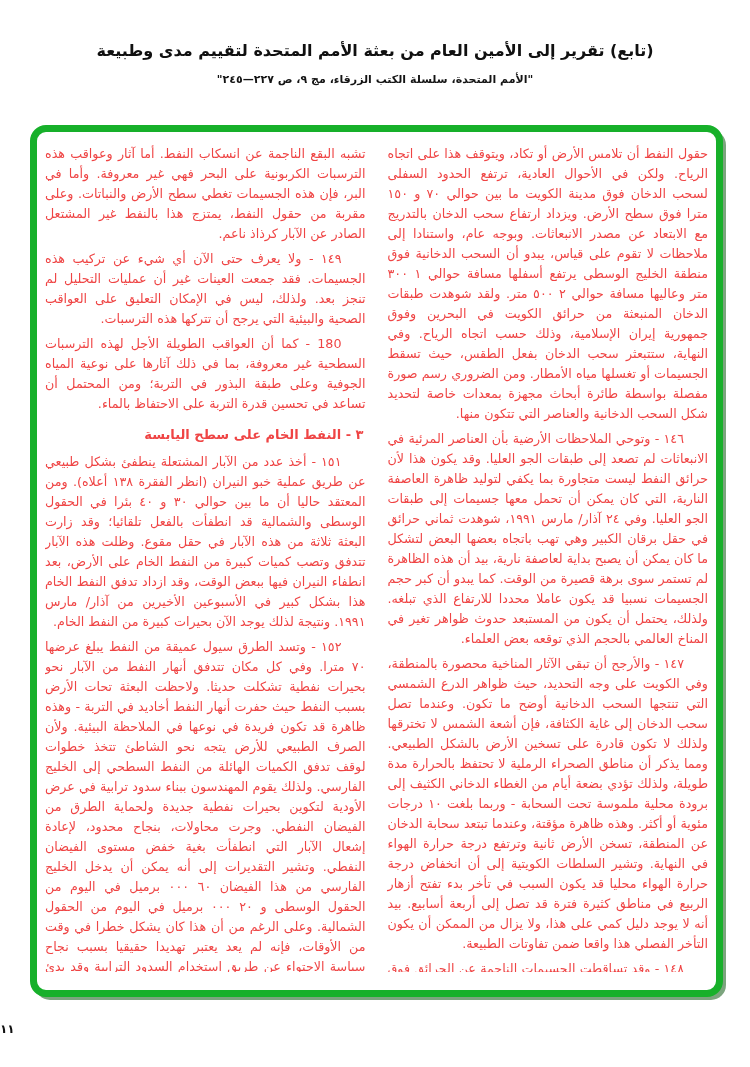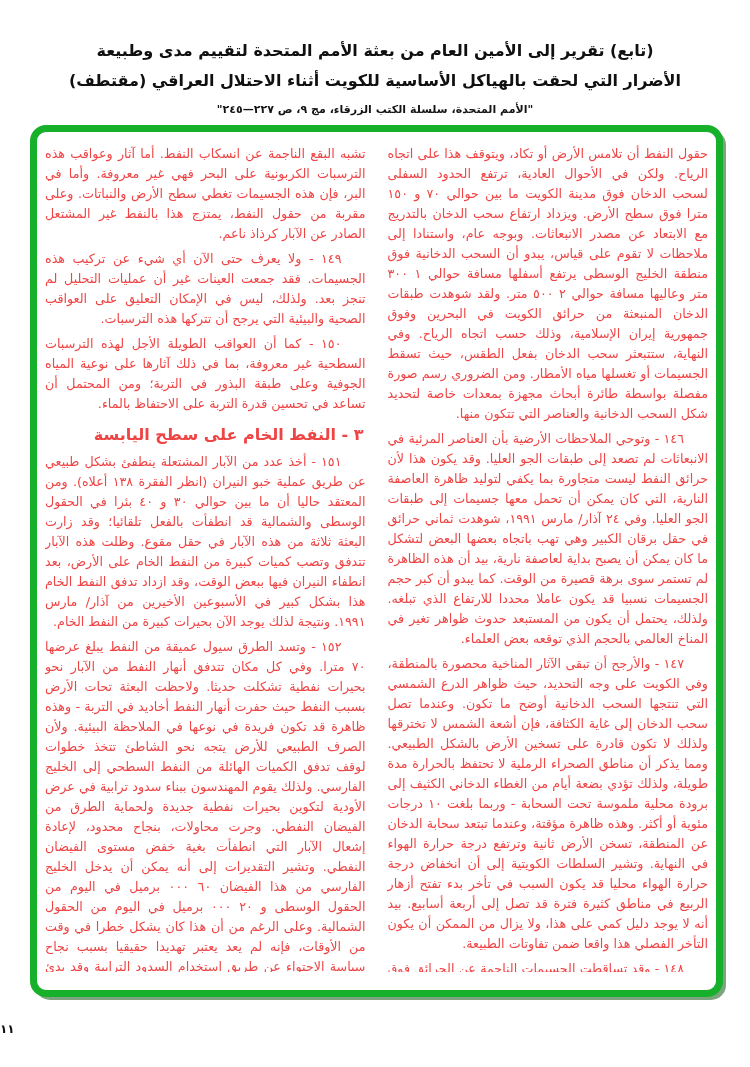--- a/index.html
+++ b/index.html
@@ -62,21 +62,21 @@
     direction: rtl;
     text-align: justify;
     font-size: 12.7px;
     line-height: 20px;
     color: #ef4444;
   }
   .col p { margin-bottom: 5px; }
   .col p.indent { text-indent: 24px; }
   .section-heading {
     font-weight: bold;
-    font-size: 16px;
+    font-size: 13px;
     margin: 11px 2px 7px 0;
     text-align: right;
   }
   .page-number {
     position: absolute;
     top: 1022px;
     left: 0;
     width: 100%;
     text-align: left;
     font-size: 12px;
@@ -84,39 +84,38 @@
     color: #111111;
   }
 </style>
 </head>
 <body>
 
 <div class="page">
 
   <div class="doc-header">
     <div class="title-line">(تابع) تقرير إلى الأمين العام من بعثة الأمم المتحدة لتقييم مدى وطبيعة</div>
-    <div class="title-line">الأضرار التي لحقت بالهياكل الأساسية للكويت أثناء الاحتلال العراقي (مقتطف)</div>
     <div class="citation-line">"الأمم المتحدة، سلسلة الكتب الزرقاء، مج ٩، ص ٢٢٧—٢٤٥"</div>
   </div>
 
   <div class="green-frame"></div>
 
   <div class="columns">
 
     <div class="col">
       <p>حقول النفط أن تلامس الأرض أو تكاد، ويتوقف هذا على اتجاه الرياح. ولكن في الأحوال العادية، ترتفع الحدود السفلى لسحب الدخان فوق مدينة الكويت ما بين حوالي ٧٠ و ١٥٠ مترا فوق سطح الأرض. ويزداد ارتفاع سحب الدخان بالتدريج مع الابتعاد عن مصدر الانبعاثات. وبوجه عام، واستنادا إلى ملاحظات لا تقوم على قياس، يبدو أن السحب الدخانية فوق منطقة الخليج الوسطى يرتفع أسفلها مسافة حوالي ١ ٣٠٠ متر وعاليها مسافة حوالي ٢ ٥٠٠ متر. ولقد شوهدت طبقات الدخان المنبعثة من حرائق الكويت في البحرين وفوق جمهورية إيران الإسلامية، وذلك حسب اتجاه الرياح. وفي النهاية، ستتبعثر سحب الدخان بفعل الطقس، حيث تسقط الجسيمات أو تغسلها مياه الأمطار. ومن الضروري رسم صورة مفصلة بواسطة طائرة أبحاث مجهزة بمعدات خاصة لتحديد شكل السحب الدخانية والعناصر التي تتكون منها.</p>
       <p class="indent">١٤٦ - وتوحي الملاحظات الأرضية بأن العناصر المرئية في الانبعاثات لم تصعد إلى طبقات الجو العليا. وقد يكون هذا لأن حرائق النفط ليست متجاورة بما يكفي لتوليد ظاهرة العاصفة النارية، التي كان يمكن أن تحمل معها جسيمات إلى طبقات الجو العليا. وفي ٢٤ آذار/ مارس ١٩٩١، شوهدت ثماني حرائق في حقل برقان الكبير وهي تهب باتجاه بعضها البعض لتشكل ما كان يمكن أن يصبح بداية لعاصفة نارية، بيد أن هذه الظاهرة لم تستمر سوى برهة قصيرة من الوقت. كما يبدو أن كبر حجم الجسيمات نسبيا قد يكون عاملا محددا للارتفاع الذي تبلغه. ولذلك، يحتمل أن يكون من المستبعد حدوث ظواهر تغير في المناخ العالمي بالحجم الذي توقعه بعض العلماء.</p>
       <p class="indent">١٤٧ - والأرجح أن تبقى الآثار المناخية محصورة بالمنطقة، وفي الكويت على وجه التحديد، حيث ظواهر الدرع الشمسي التي تنتجها السحب الدخانية أوضح ما تكون. وعندما تصل سحب الدخان إلى غاية الكثافة، فإن أشعة الشمس لا تخترقها ولذلك لا تكون قادرة على تسخين الأرض بالشكل الطبيعي. ومما يذكر أن مناطق الصحراء الرملية لا تحتفظ بالحرارة مدة طويلة، ولذلك تؤدي بضعة أيام من الغطاء الدخاني الكثيف إلى برودة محلية ملموسة تحت السحابة - وربما بلغت ١٠ درجات مئوية أو أكثر. وهذه ظاهرة مؤقتة، وعندما تبتعد سحابة الدخان عن المنطقة، تسخن الأرض ثانية وترتفع درجة حرارة الهواء في النهاية. وتشير السلطات الكويتية إلى أن انخفاض درجة حرارة الهواء محليا قد يكون السبب في تأخر بدء تفتح أزهار الربيع في مناطق كثيرة فترة قد تصل إلى أربعة أسابيع. بيد أنه لا يوجد دليل كمي على هذا، ولا يزال من الممكن أن يكون التأخر الفصلي هذا واقعا ضمن تفاوتات الطبيعة.</p>
       <p class="indent">١٤٨ - وقد تساقطت الجسيمات الناجمة عن الحرائق فوق مناطق واسعة من البر والبحر على حد سواء. ففي الخليج الفارسي، وحسب الدراسة الاستقصائية التي قامت بها البعثة، تشكل تلك الجسيمات طبقة سطحية تسوقها الرياح والتيارات في أشكال حلزونية وأشرطة طول كل منها كيلومتر.</p>
     </div>
 
     <div class="col">
       <p>تشبه البقع الناجمة عن انسكاب النفط. أما آثار وعواقب هذه الترسبات الكربونية على البحر فهي غير معروفة. وأما في البر، فإن هذه الجسيمات تغطي سطح الأرض والنباتات. وعلى مقربة من حقول النفط، يمتزج هذا بالنفط غير المشتعل الصادر عن الآبار كرذاذ ناعم.</p>
       <p class="indent">١٤٩ - ولا يعرف حتى الآن أي شيء عن تركيب هذه الجسيمات. فقد جمعت العينات غير أن عمليات التحليل لم تنجز بعد. ولذلك، ليس في الإمكان التعليق على العواقب الصحية والبيئية التي يرجح أن تتركها هذه الترسبات.</p>
-      <p class="indent">١٥٠ - كما أن العواقب الطويلة الأجل لهذه الترسبات السطحية غير معروفة، بما في ذلك آثارها على نوعية المياه الجوفية وعلى طبقة البذور في التربة؛ ومن المحتمل أن تساعد في تحسين قدرة التربة على الاحتفاظ بالماء.</p>
+      <p class="indent">180 - كما أن العواقب الطويلة الأجل لهذه الترسبات السطحية غير معروفة، بما في ذلك آثارها على نوعية المياه الجوفية وعلى طبقة البذور في التربة؛ ومن المحتمل أن تساعد في تحسين قدرة التربة على الاحتفاظ بالماء.</p>
       <div class="section-heading">٣ - النفط الخام على سطح اليابسة</div>
       <p class="indent">١٥١ - أخذ عدد من الآبار المشتعلة ينطفئ بشكل طبيعي عن طريق عملية خبو النيران (انظر الفقرة ١٣٨ أعلاه). ومن المعتقد حاليا أن ما بين حوالي ٣٠ و ٤٠ بئرا في الحقول الوسطى والشمالية قد انطفأت بالفعل تلقائيا؛ وقد زارت البعثة ثلاثة من هذه الآبار في حقل مقوع. وظلت هذه الآبار تتدفق وتصب كميات كبيرة من النفط الخام على الأرض، بعد انطفاء النيران فيها ببعض الوقت، وقد ازداد تدفق النفط الخام هذا بشكل كبير في الأسبوعين الأخيرين من آذار/ مارس ١٩٩١. ونتيجة لذلك يوجد الآن بحيرات كبيرة من النفط الخام.</p>
       <p class="indent">١٥٢ - وتسد الطرق سيول عميقة من النفط يبلغ عرضها ٧٠ مترا. وفي كل مكان تتدفق أنهار النفط من الآبار نحو بحيرات نفطية تشكلت حديثا. ولاحظت البعثة تحات الأرض بسبب النفط حيث حفرت أنهار النفط أخاديد في التربة - وهذه ظاهرة قد تكون فريدة في نوعها في الملاحظة البيئية. ولأن الصرف الطبيعي للأرض يتجه نحو الشاطئ تتخذ خطوات لوقف تدفق الكميات الهائلة من النفط السطحي إلى الخليج الفارسي. ولذلك يقوم المهندسون ببناء سدود ترابية في عرض الأودية لتكوين بحيرات نفطية جديدة ولحماية الطرق من الفيضان النفطي. وجرت محاولات، بنجاح محدود، لإعادة إشعال الآبار التي انطفأت بغية خفض مستوى الفيضان النفطي. وتشير التقديرات إلى أنه يمكن أن يدخل الخليج الفارسي من هذا الفيضان ٦٠ ٠٠٠ برميل في اليوم من الحقول الوسطى و ٢٠ ٠٠٠ برميل في اليوم من الحقول الشمالية. وعلى الرغم من أن هذا كان يشكل خطرا في وقت من الأوقات، فإنه لم يعد يعتبر تهديدا حقيقيا بسبب نجاح سياسة الاحتواء عن طريق استخدام السدود الترابية وقد بدئ بتغطية الآبار المتدفقة، مما أدى إلى خفض مستوى التدفق النفطي.</p>
 
     </div>
 
   </div>
 
   <div class="page-number">١١</div>
 

